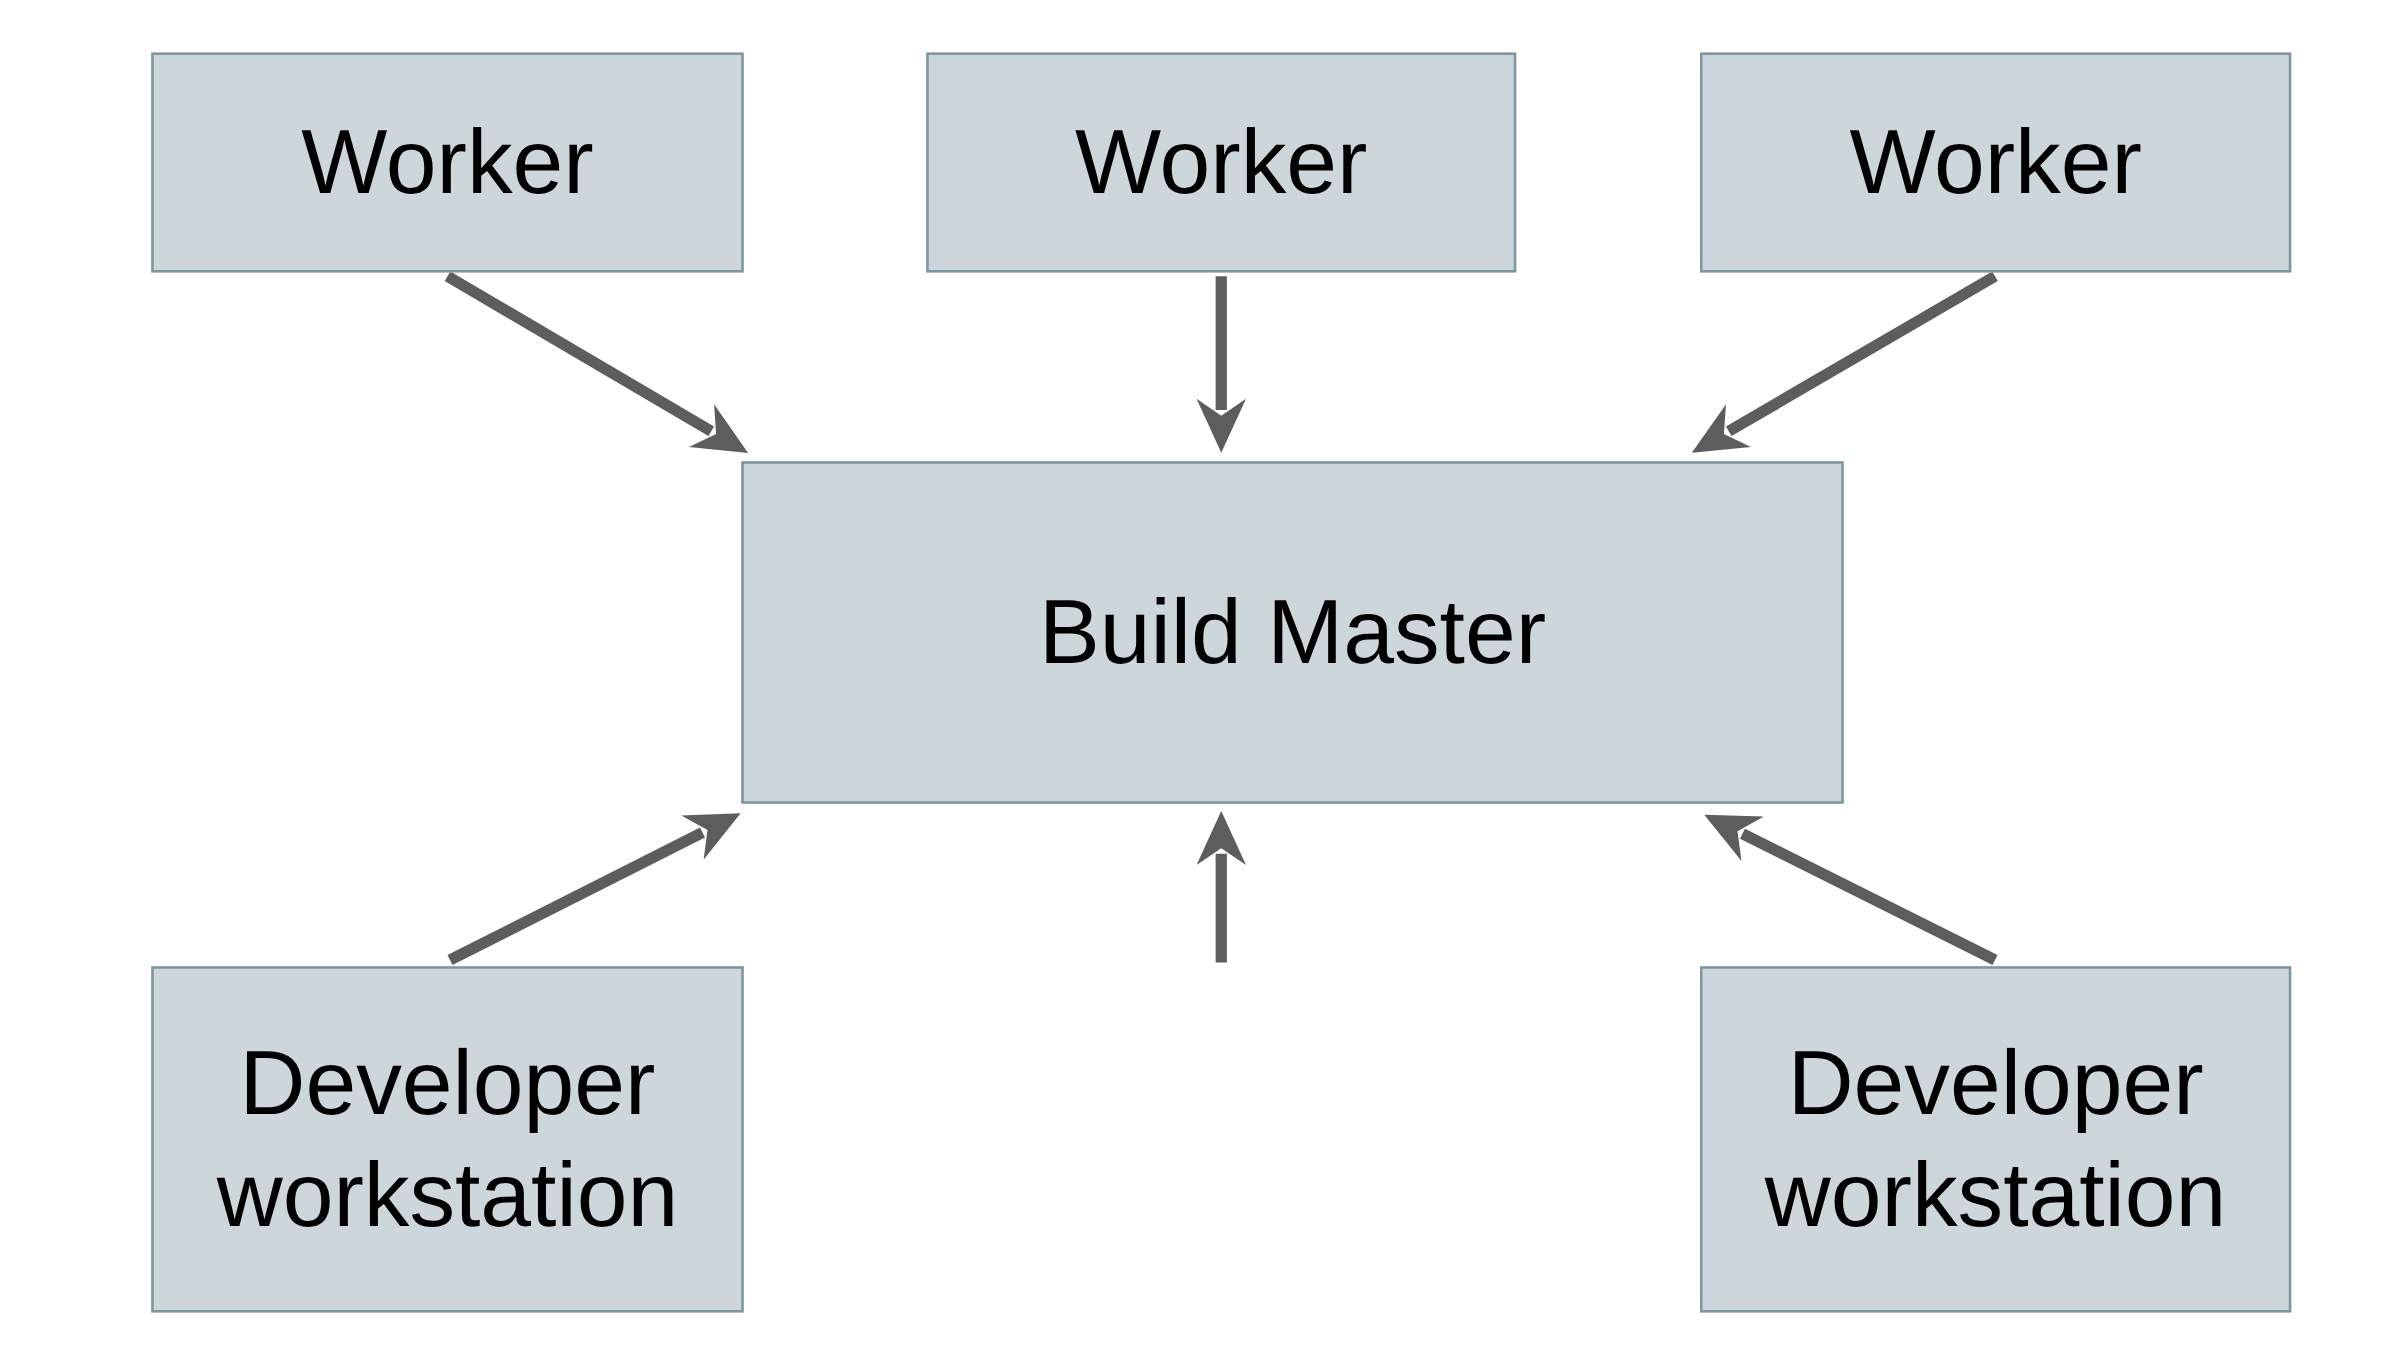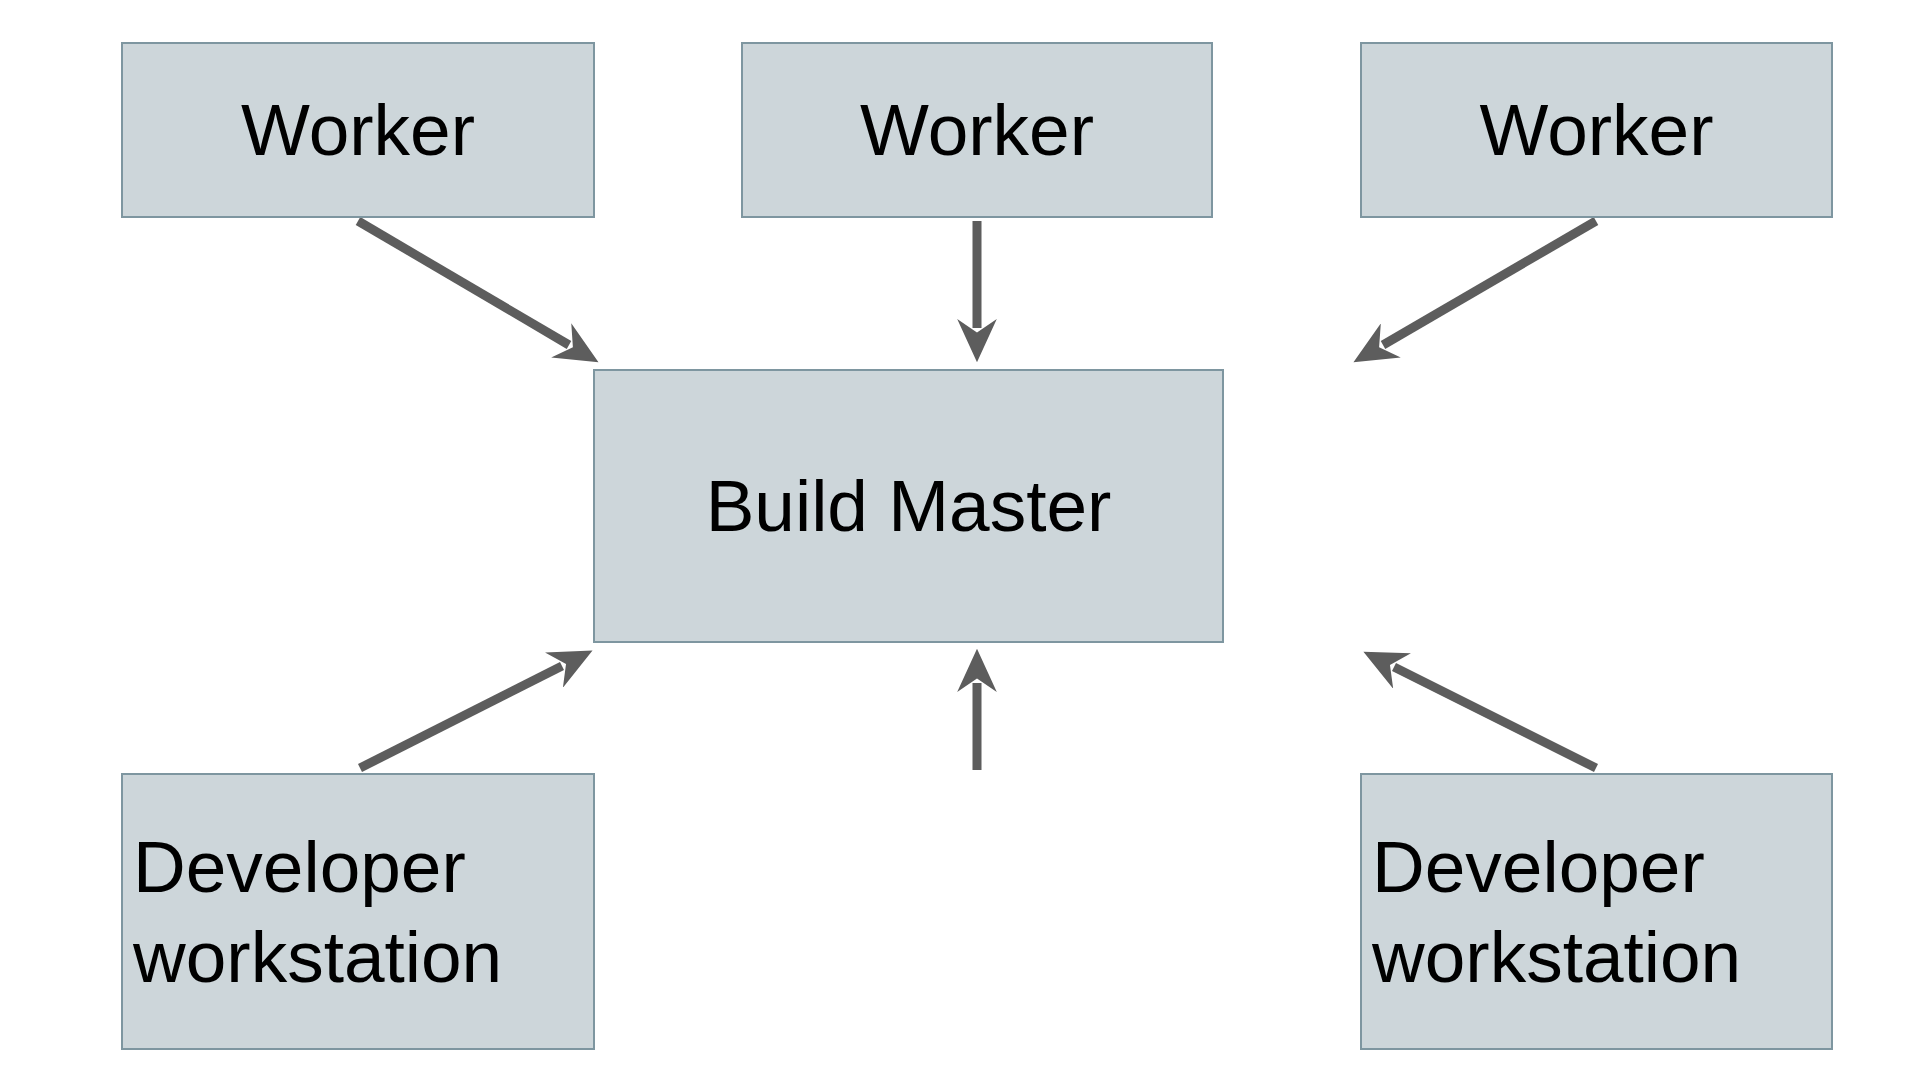--- a/index.html
+++ b/index.html
@@ -16,35 +16,35 @@
     font-family: "Liberation Sans", sans-serif;
   }
   .node {
     position: absolute;
     box-sizing: border-box;
     background: #cdd6da;
     border: 2px solid #7e96a0;
     display: flex;
     align-items: center;
     justify-content: center;
-    text-align: left;
+    text-align: center;
     color: #000000;
     font-size: 73px;
     line-height: 1.22;
     padding: 0 10px;
   }
   .node .node-label {
     display: block;
   }
   
   #node-worker-left   { left: 121px;  top: 42px;  width: 474px; height: 176px; }
   #node-worker-middle { left: 741px;  top: 42px;  width: 472px; height: 176px; }
   #node-worker-right  { left: 1360px; top: 42px;  width: 473px; height: 176px; }
   
-  #node-build-master  { left: 593px;  top: 369px; width: 631px; height: 274px; }
+  #node-build-master  { left: 593px;  top: 369px; width: 882px; height: 274px; }
   
   #node-dev-left      { left: 121px;  top: 773px; width: 474px; height: 277px; }
   #node-ci-server     { left: 740px;  top: 773px; width: 474px; height: 277px; }
   #node-dev-right     { left: 1360px; top: 773px; width: 473px; height: 277px; }
 
   .arrows-layer {
     position: absolute;
     left: 0;
     top: 0;
     width: 1910px;

